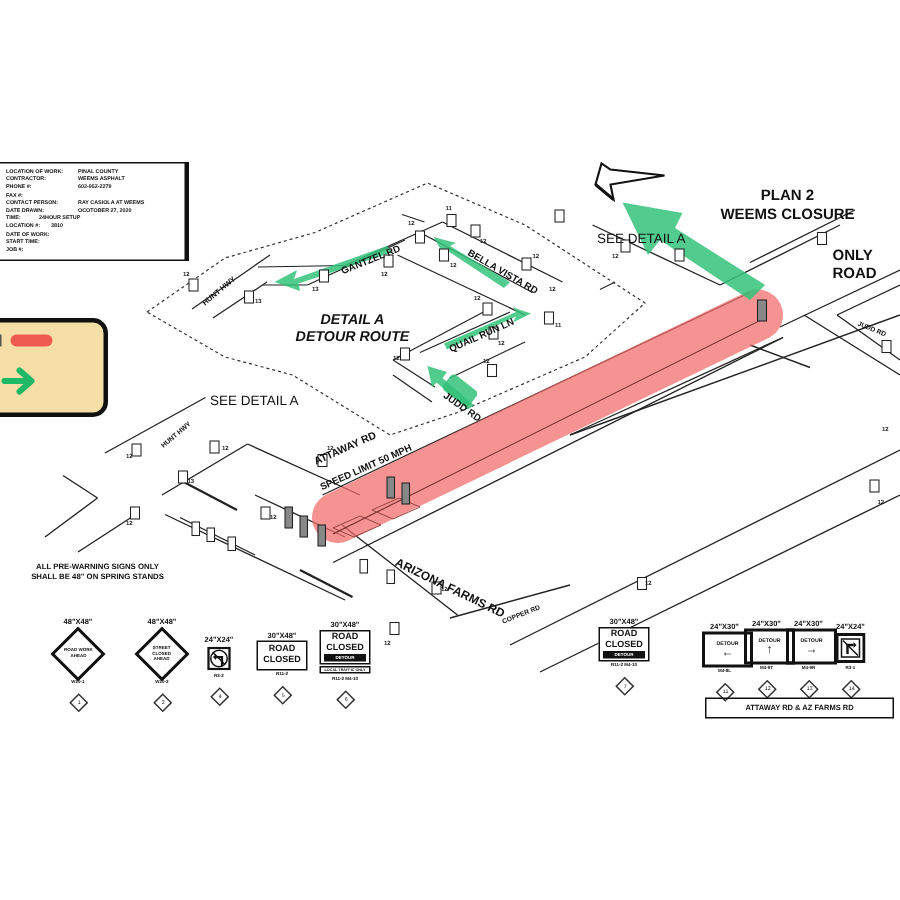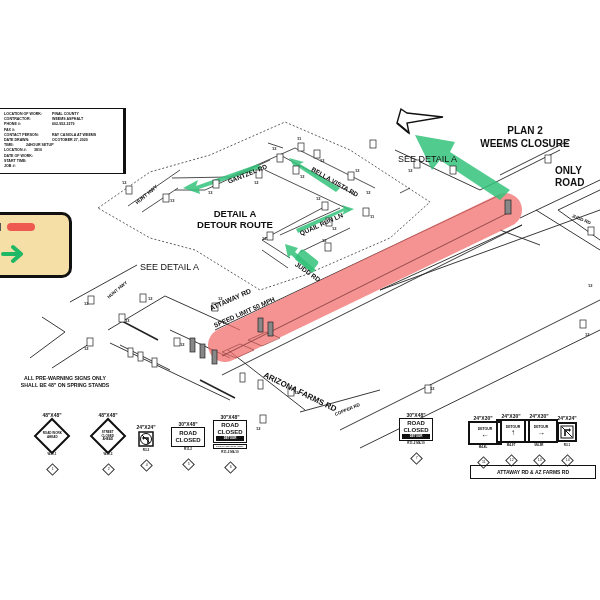--- a/index.html
+++ b/index.html
@@ -250,21 +250,21 @@
   <div>WEEMS CLOSURE</div>
 </div>
 
 <div class="abs lbl" style="left:398px;top:154px;font-size:9px;">SEE DETAIL A</div>
 
 <div class="abs title" style="left:555px;top:165px;width:40px;font-size:10px;line-height:12px;text-align:left;">
   <div>ONLY</div>
   <div>ROAD</div>
 </div>
 
-<div class="abs title" style="left:195px;top:208px;width:80px;font-size:9.5px;line-height:11px;">
+<div class="abs title" style="left:195px;top:208px;width:80px;font-size:9.5px;line-height:11px;font-style:italic;">
   <div>DETAIL A</div>
   <div>DETOUR ROUTE</div>
 </div>
 
 <div class="abs lbl" style="left:140px;top:262px;font-size:9px;">SEE DETAIL A</div>
 
 <div class="abs road-name" style="left:228px;top:178px;transform:rotate(-22deg);">GANTZEL RD</div>
 <div class="abs road-name" style="left:312px;top:165px;transform:rotate(30deg);">BELLA VISTA RD</div>
 <div class="abs road-name" style="left:300px;top:230px;transform:rotate(-24deg);">QUAIL RUN LN</div>
 <div class="abs road-name" style="left:296px;top:260px;transform:rotate(35deg);">JUDD RD</div>

